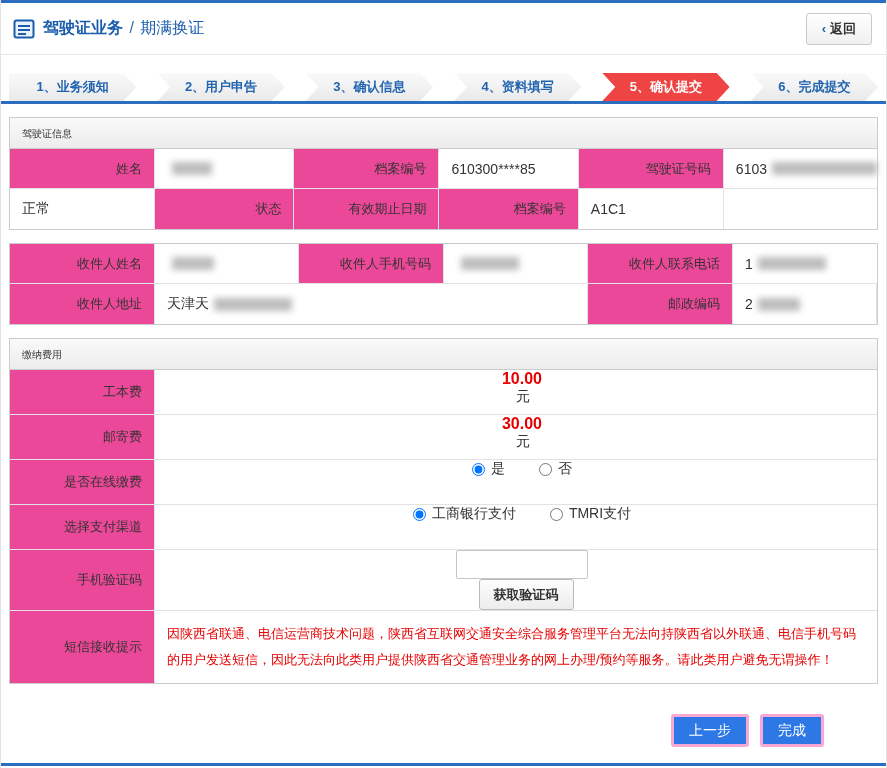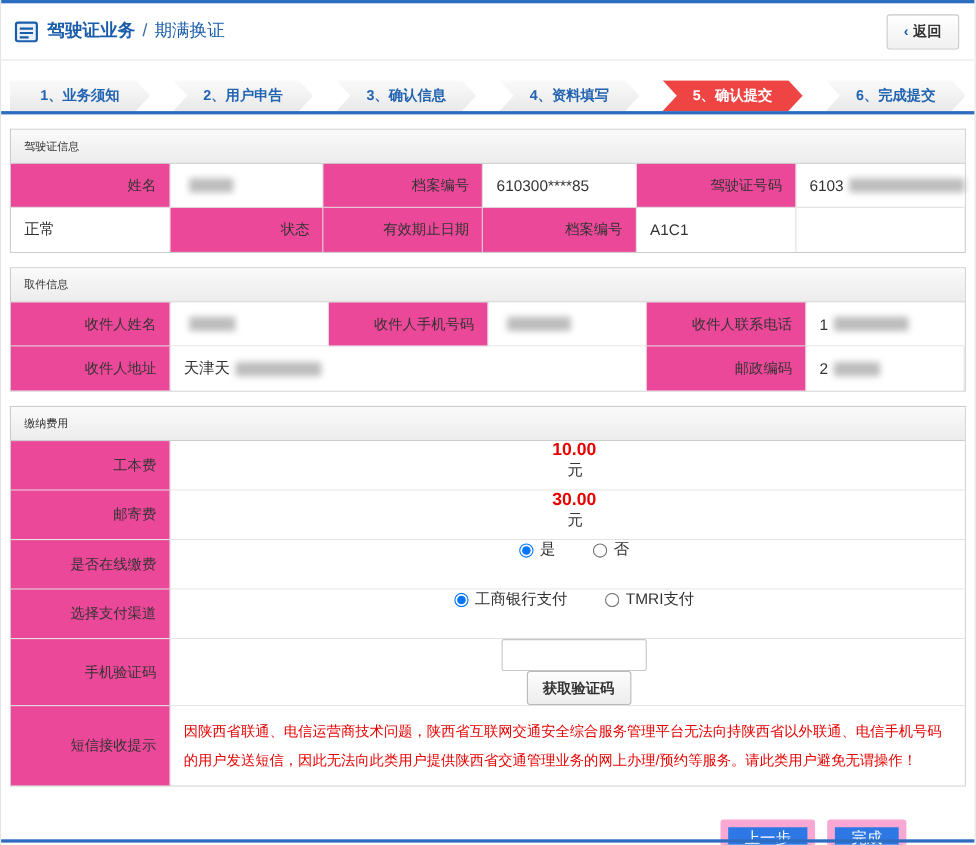--- a/index.html
+++ b/index.html
@@ -63,21 +63,21 @@
   .captcha-input { width:132px; height:29px; border:1px solid #c6c6c6; border-radius:2px; padding:0 7px; font-size:14px;
     font-family:"Liberation Sans","DejaVu Sans",sans-serif; }
   .captcha-btn { margin-left:8px; height:31px; padding:0 14px; font-size:13px; font-weight:bold; color:#333;
     background:linear-gradient(#fdfdfd,#ededed); border:1px solid #b9b9b9; border-radius:3px; cursor:pointer;
     font-family:"Liberation Sans","DejaVu Sans",sans-serif; }
 
   .notice-cell { padding:10px 14px 10px 12px; }
   .notice-text { color:#e60000; font-size:13px; line-height:2; }
 
   .footer { display:flex; justify-content:flex-end; gap:11px; padding:30px 62px 0 0; }
-  .btn-blue { min-width:58px; height:33px; padding:0 15px; background:#2d78e5; border:7px solid #f9a8d4;
+  .btn-blue { min-width:58px; height:33px; padding:0 15px; background:#2d78e5; border:3px solid #f9a8d4;
     border-radius:3px; color:#fff; font-size:14px; cursor:pointer;
     font-family:"Liberation Sans","DejaVu Sans",sans-serif; }
 </style>
 </head>
 <body>
 
 <div class="accent-line"></div>
 
 <div class="header">
   <span class="header-icon">
@@ -128,21 +128,20 @@
 
     <div class="cell row-last">正常</div>
     <div class="cell lbl row-last">状态</div>
     <div class="cell lbl row-last">有效期止日期</div>
     <div class="cell lbl row-last">档案编号</div>
     <div class="cell row-last">A1C1</div>
   </div>
 </div>
 
 <div class="section">
-  <div class="section-title">取件信息</div>
   <div class="grid3">
     <div class="cell lbl">收件人姓名</div>
     <div class="cell">
         <span class="redact" style="width:42px"></span>
       </div>
     <div class="cell lbl">收件人手机号码</div>
     <div class="cell">
         <span class="redact" style="width:58px"></span>
       </div>
     <div class="cell lbl">收件人联系电话</div>

